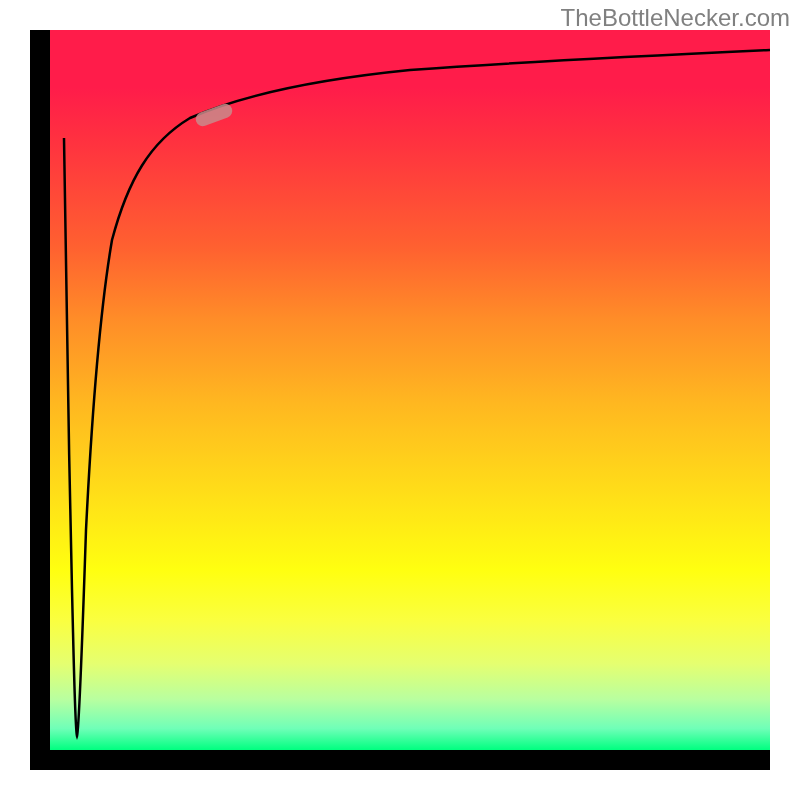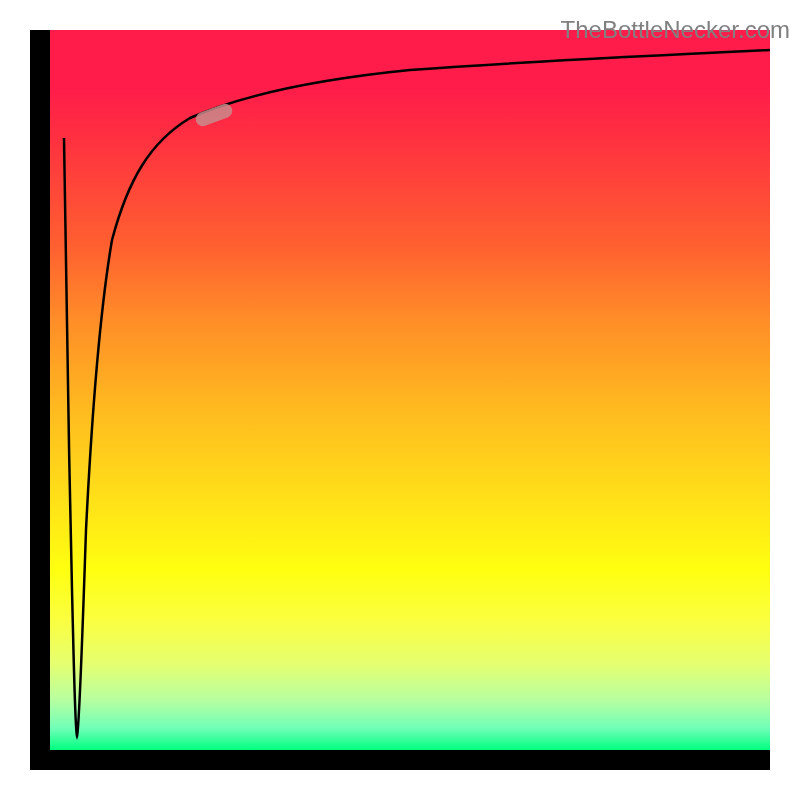--- a/index.html
+++ b/index.html
@@ -5,21 +5,21 @@
   * { margin: 0; padding: 0; box-sizing: border-box; }
   body {
     width: 800px;
     height: 800px;
     background: #ffffff;
     position: relative;
     font-family: Arial, sans-serif;
   }
   .watermark {
     position: absolute;
-    top: 16px;
+    top: 4px;
     right: 10px;
     color: #808080;
     font-size: 24px;
     font-weight: normal;
     z-index: 10;
   }
   .chart-container {
     position: absolute;
     top: 30px;
     left: 30px;

